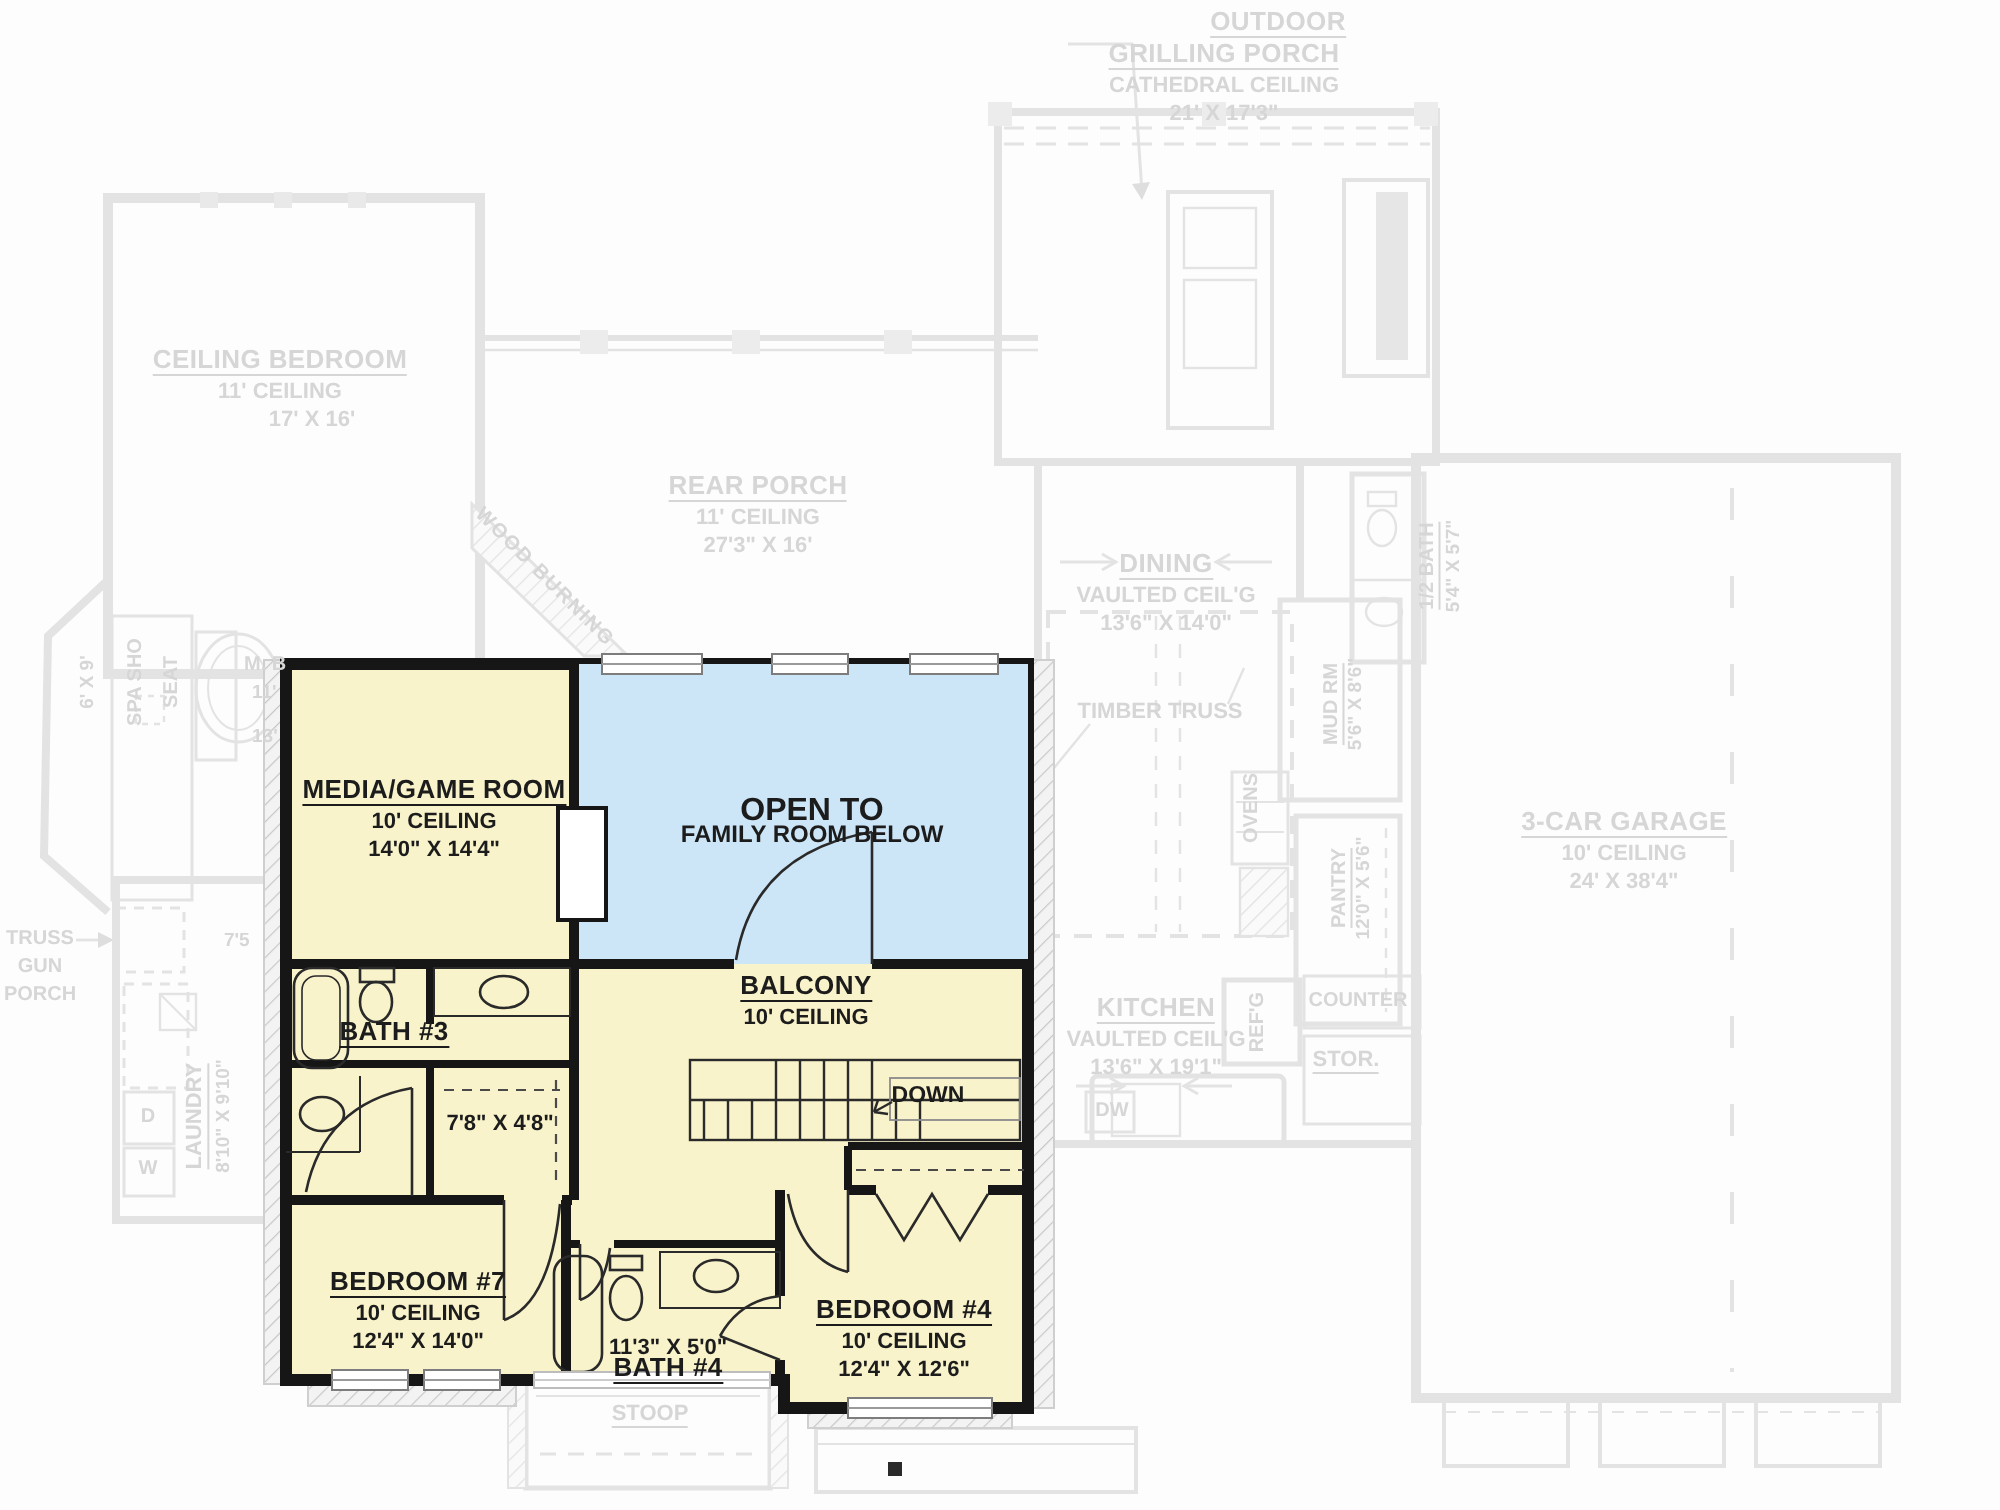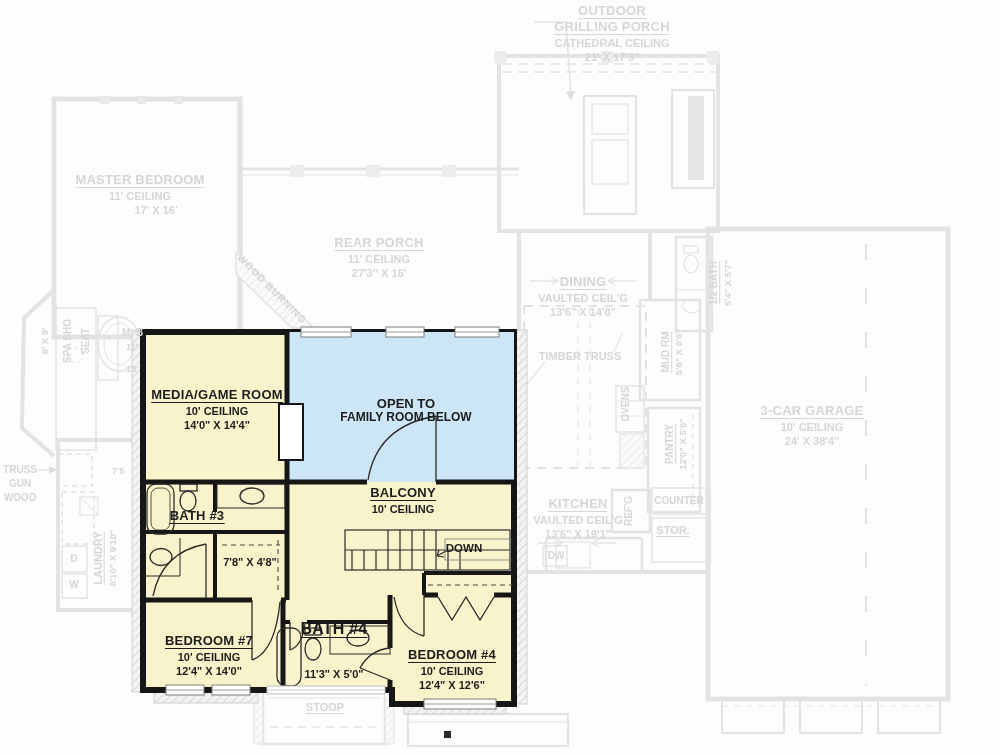--- a/index.html
+++ b/index.html
@@ -256,26 +256,26 @@
         <line x1="212" y1="690" x2="250" y2="690"></line>
         <line x1="424" y1="704" x2="496" y2="704"></line>
       </g>
       <rect x="267" y="686" width="118" height="8" fill="#ffffff" stroke="#bdbdbd" stroke-width="1"></rect>
       <line x1="267" y1="690" x2="385" y2="690" stroke="#cccccc" stroke-width="1"></line>
     </g>
   </g>
 </svg>
 
 <div>
-  <div class="lbl fd name" style="left:612px;top:4px"><span class="u">OUTDOOR</span></div>
+  <div class="lbl fd name" style="left:639px;top:4px"><span class="u">OUTDOOR</span></div>
   <div class="lbl fd name" style="left:612px;top:20px"><span class="u">GRILLING PORCH</span></div>
   <div class="lbl fd sub" style="left:612px;top:37px">CATHEDRAL CEILING</div>
   <div class="lbl fd sub" style="left:612px;top:51px">21' X 17'3"</div>
 
-  <div class="lbl fd name" style="left:140px;top:173px"><span class="u">MASTER BEDROOM</span></div>
+  <div class="lbl fd name" style="left:140px;top:173px"><span class="u">CEILING BEDROOM</span></div>
   <div class="lbl fd sub" style="left:140px;top:190px">11' CEILING</div>
   <div class="lbl fd sub" style="left:156px;top:204px">17' X 16'</div>
 
   <div class="lbl fd name" style="left:379px;top:236px"><span class="u">REAR PORCH</span></div>
   <div class="lbl fd sub" style="left:379px;top:253px">11' CEILING</div>
   <div class="lbl fd sub" style="left:379px;top:267px">27'3" X 16'</div>
 
   <div class="lbl fd small rot45" style="left:272px;top:289px">WOOD BURNING</div>
 
   <div class="lbl fd name" style="left:583px;top:275px"><span class="u">DINING</span></div>
@@ -302,21 +302,21 @@
   <div class="lbl fd sub" style="left:578px;top:514px">VAULTED CEIL'G</div>
   <div class="lbl fd sub" style="left:578px;top:528px">13'6" X 19'1"</div>
 
   <div class="lbl fd small rot" style="left:629px;top:511px">REF'G</div>
   <div class="lbl fd small" style="left:679px;top:495px">COUNTER</div>
   <div class="lbl fd sub" style="left:673px;top:524px"><span class="u">STOR.</span></div>
   <div class="lbl fd small" style="left:556px;top:550px">DW</div>
 
   <div class="lbl fd small" style="left:20px;top:464px">TRUSS</div>
   <div class="lbl fd small" style="left:20px;top:478px">GUN</div>
-  <div class="lbl fd small" style="left:20px;top:492px">WOOD</div>
+  <div class="lbl fd small" style="left:20px;top:492px">PORCH</div>
 
   <div class="lbl fd small rot" style="left:68px;top:341px">SPA SHO</div>
   <div class="lbl fd tiny rot" style="left:45px;top:341px">6' X 9'</div>
   <div class="lbl fd small rot" style="left:86px;top:341px">SEAT</div>
 
   <div class="lbl fd small frag" style="left:122px;top:327px">M. B</div>
   <div class="lbl fd tiny frag" style="left:126px;top:342px">11'</div>
   <div class="lbl fd tiny frag" style="left:126px;top:364px">13'</div>
 
   <div class="lbl fd sub rot" style="left:98px;top:558px"><span class="u">LAUNDRY</span></div>
@@ -326,36 +326,36 @@
   <div class="lbl fd tiny frag" style="left:112px;top:466px">7'5</div>
 
   <div class="lbl fd sub" style="left:325px;top:701px"><span class="u">STOOP</span></div>
 </div>
 
 <div>
   <div class="lbl hl name" style="left:217px;top:388px"><span class="u">MEDIA/GAME ROOM</span></div>
   <div class="lbl hl sub" style="left:217px;top:405px">10' CEILING</div>
   <div class="lbl hl sub" style="left:217px;top:419px">14'0" X 14'4"</div>
 
-  <div class="lbl hl sub" style="left:406px;top:397px;font-size:13px">OPEN TO</div>
+  <div class="lbl hl sub" style="left:406px;top:397px;font-size:16px">OPEN TO</div>
   <div class="lbl hl sub" style="left:406px;top:411px;font-size:12px">FAMILY ROOM BELOW</div>
 
   <div class="lbl hl name" style="left:403px;top:486px"><span class="u">BALCONY</span></div>
   <div class="lbl hl sub" style="left:403px;top:503px">10' CEILING</div>
 
   <div class="lbl hl" style="left:464px;top:542px;font-size:11.5px;font-weight:700">DOWN</div>
 
   <div class="lbl hl name" style="left:197px;top:509px"><span class="u">BATH #3</span></div>
   <div class="lbl hl sub" style="left:250px;top:556px">7'8" X 4'8"</div>
 
   <div class="lbl hl name" style="left:209px;top:634px"><span class="u">BEDROOM #7</span></div>
   <div class="lbl hl sub" style="left:209px;top:651px">10' CEILING</div>
   <div class="lbl hl sub" style="left:209px;top:665px">12'4" X 14'0"</div>
 
-  <div class="lbl hl name" style="left:334px;top:620px;font-size:16px"><span class="u">BATH #4</span></div>
+  <div class="lbl hl name" style="left:334px;top:677px;font-size:13px"><span class="u">BATH #4</span></div>
   <div class="lbl hl sub" style="left:334px;top:668px">11'3" X 5'0"</div>
 
   <div class="lbl hl name" style="left:452px;top:648px"><span class="u">BEDROOM #4</span></div>
   <div class="lbl hl sub" style="left:452px;top:665px">10' CEILING</div>
   <div class="lbl hl sub" style="left:452px;top:679px">12'4" X 12'6"</div>
 </div>
 
 </div>
 
 </body></html>

